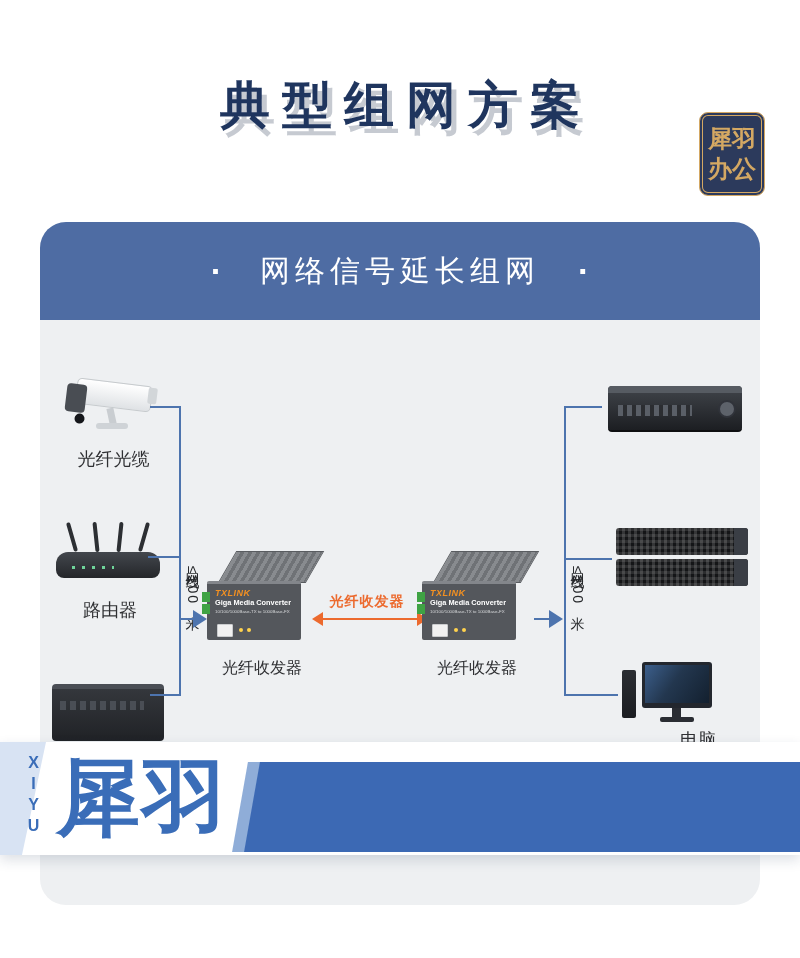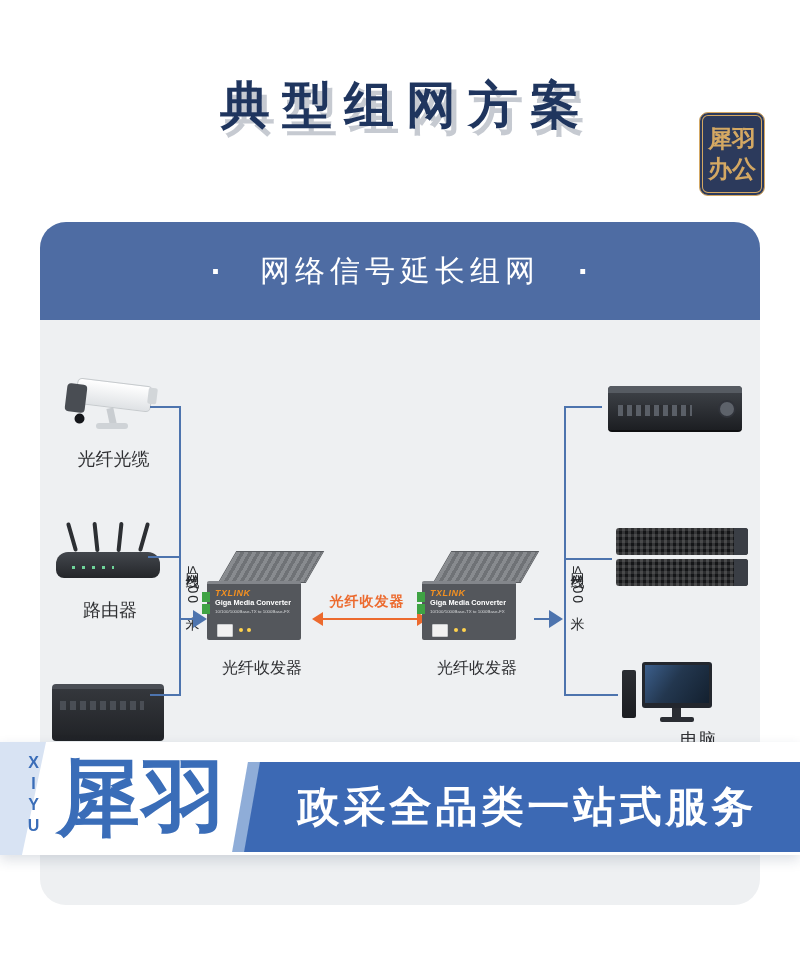--- a/index.html
+++ b/index.html
@@ -237,18 +237,15 @@
     <div class="abs pc-base"></div>
   </div>
   <div class="abs dev-label" style="left:638px;top:728px;width:120px;">电脑</div>
 
   <div class="abs banner">
     <div class="abs banner-stripe"></div>
     <div class="abs xiyu">XIYU</div>
     <div class="abs logo-cn">犀羽</div>
     <div class="abs band-accent"></div>
     <div class="abs band"></div>
-    <div class="abs slogan-wrap">
-      <span class="slogan">政采全品类一站式服务</span>
-    </div>
   </div>
 
 </div>
 
 </body></html>

